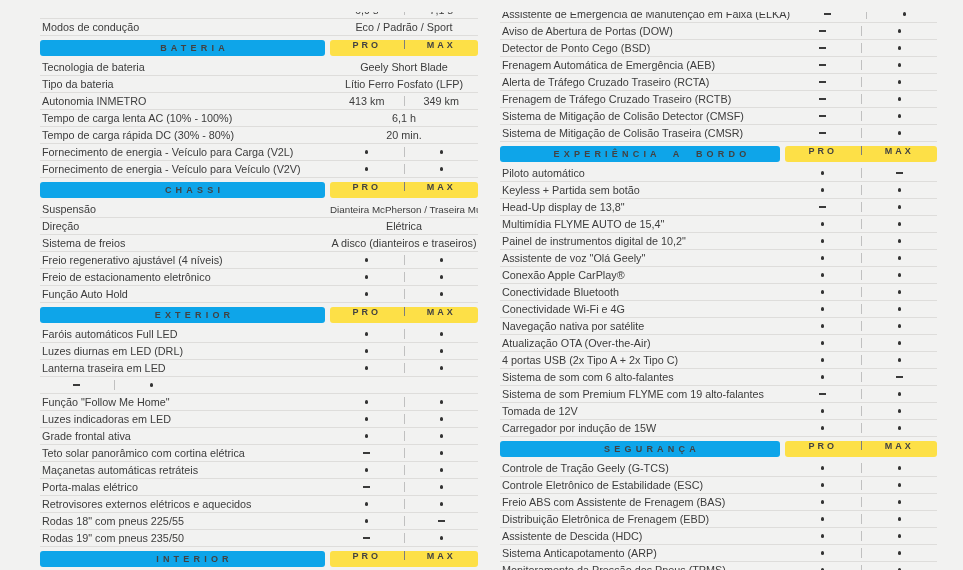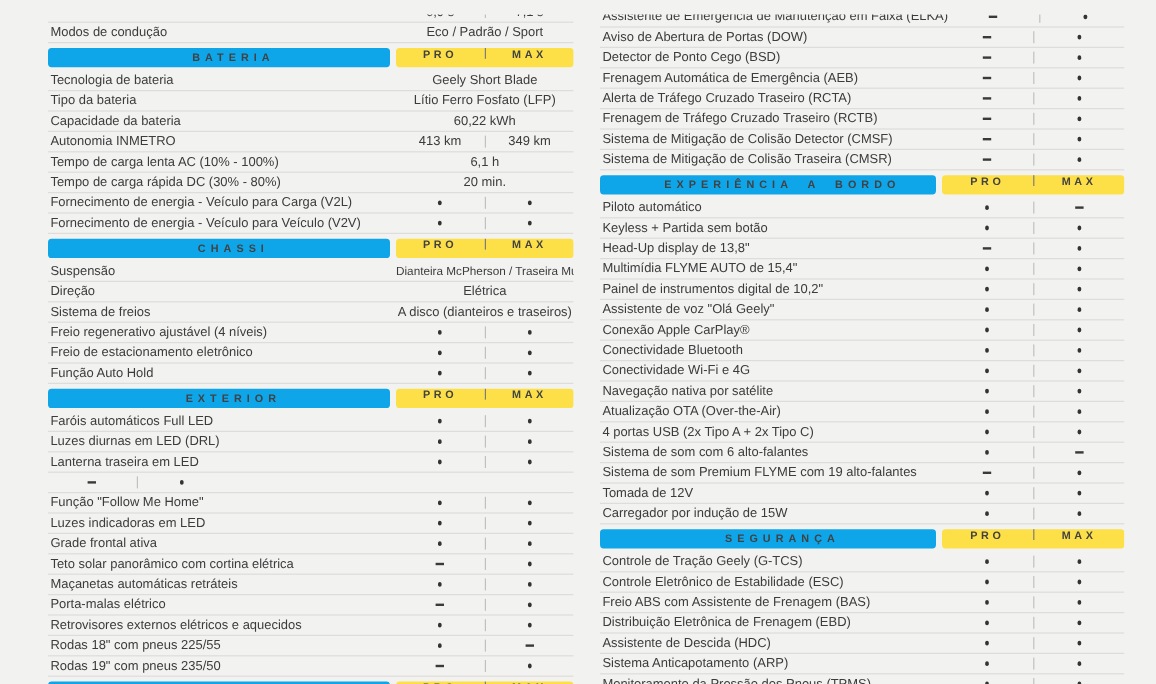--- a/index.html
+++ b/index.html
@@ -83,24 +83,20 @@
       </div>
       <div class="row">
         <div class="label">Tecnologia de bateria</div>
         <div class="span-val">Geely Short Blade</div>
       </div>
       <div class="row">
         <div class="label">Tipo da bateria</div>
         <div class="span-val">Lítio Ferro Fosfato (LFP)</div>
       </div>
       <div class="row">
-        <div class="label">Capacidade da bateria</div>
-        <div class="span-val">60,22 kWh</div>
-      </div>
-      <div class="row">
         <div class="label">Autonomia INMETRO</div>
         <div class="vals">
           <div class="cell">
             <span>413 km</span>
           </div>
           <div class="vpipe"></div>
           <div class="cell">
             <span>349 km</span>
           </div>
         </div>

